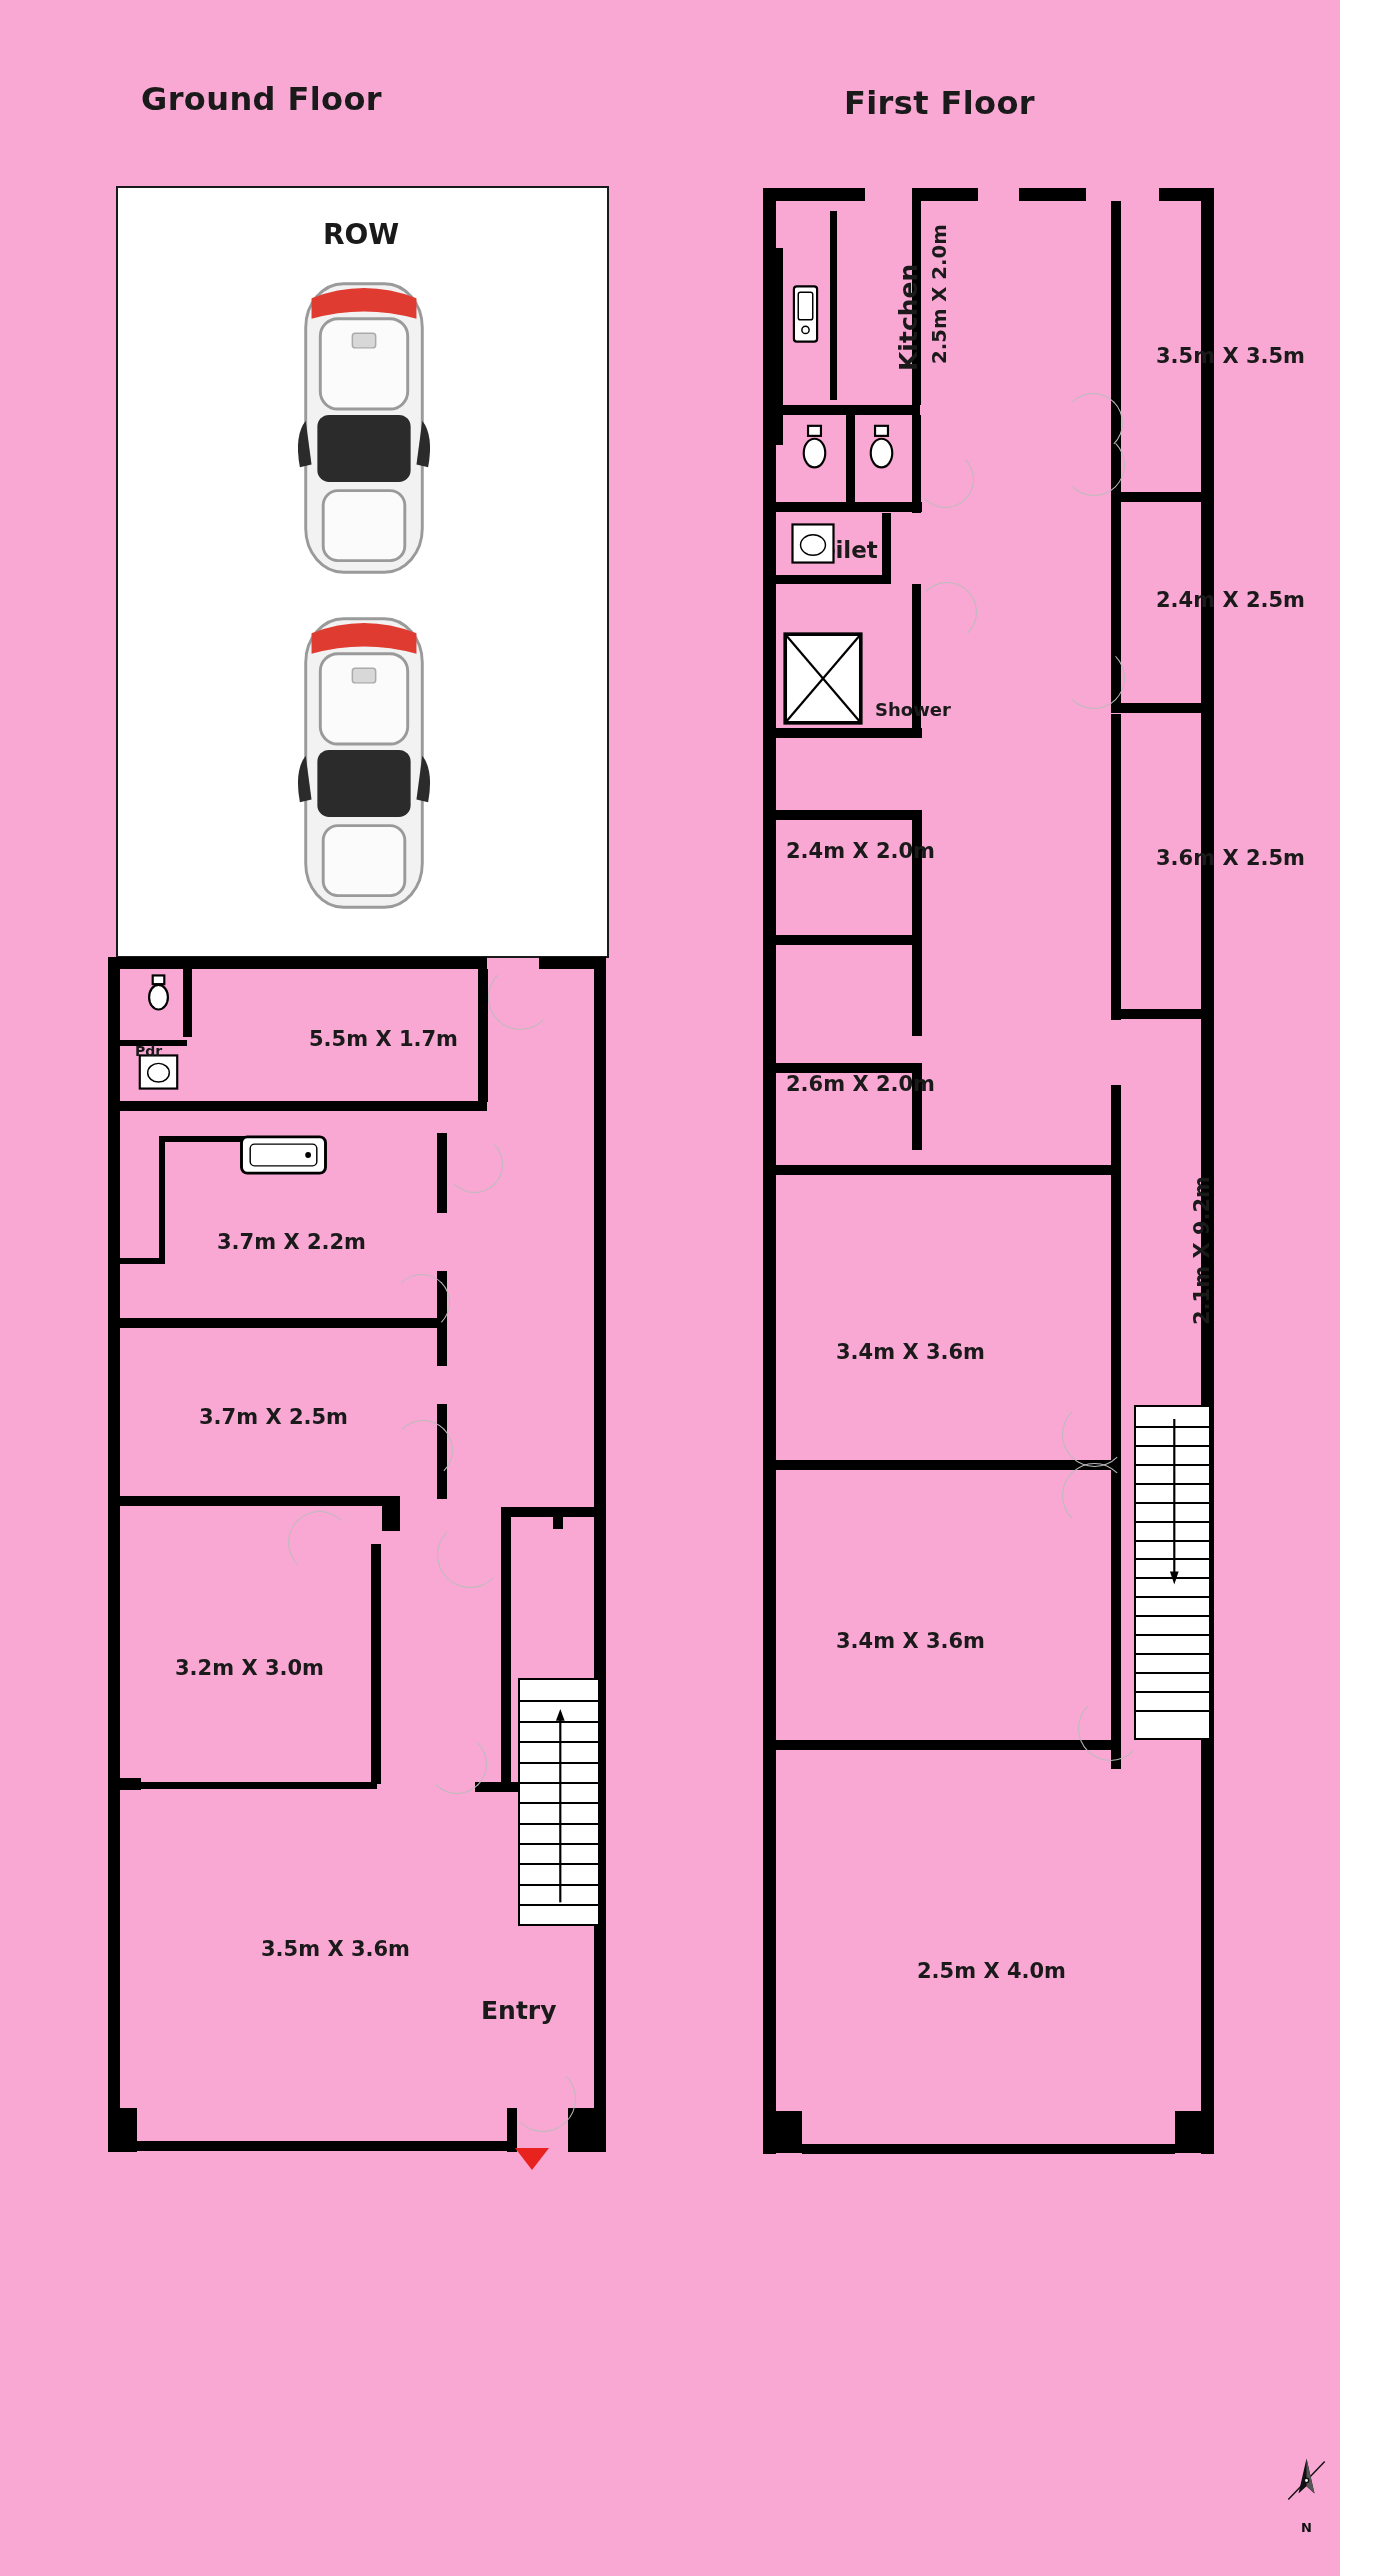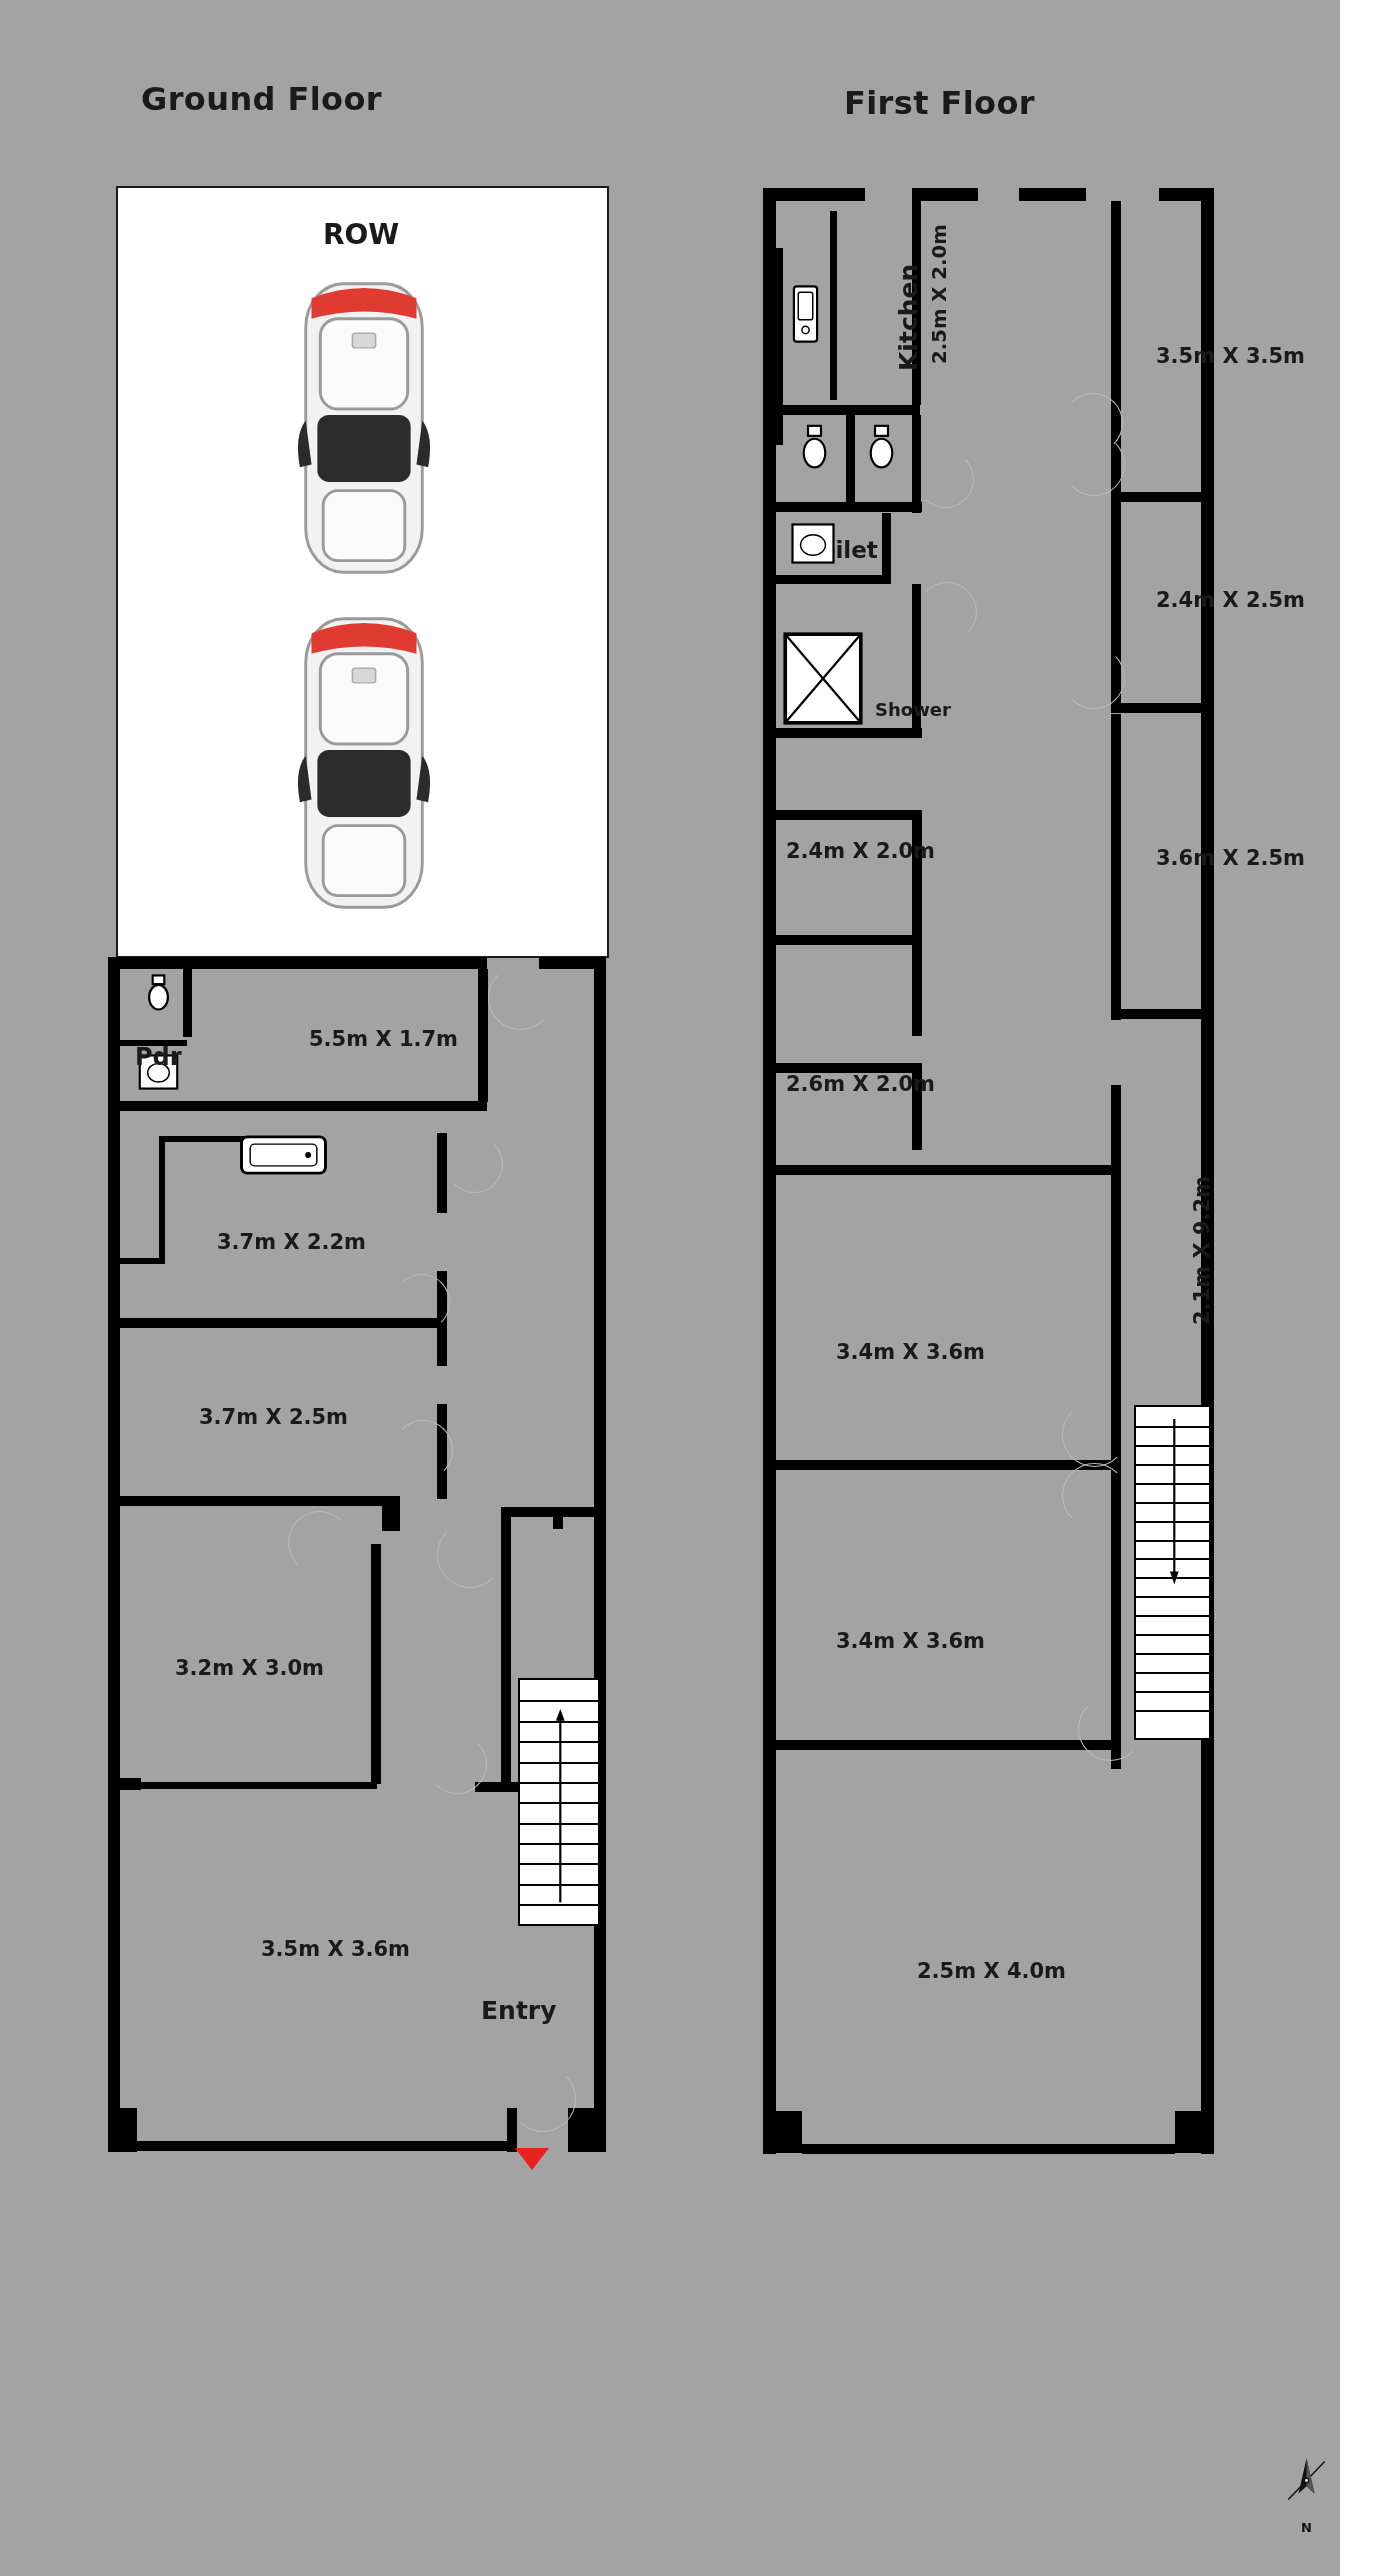--- a/index.html
+++ b/index.html
@@ -8,21 +8,21 @@
     background: #ffffff;
   }
   body {
     font-family: "DejaVu Sans", sans-serif;
     color: #111111;
   }
   #page {
     position: relative;
     width: 1340px;
     height: 2576px;
-    background: #a3a3a3;
+    background: #f9a8d4;
     overflow: hidden;
   }
   .abs { position: absolute; }
   .ttl {
     font-size: 32px;
     font-weight: 700;
     letter-spacing: 0.4px;
     color: #1a1a1a;
     text-align: center;
     white-space: nowrap;
@@ -35,21 +35,21 @@
   }
   .dimv {
     font-size: 21px;
     font-weight: 700;
     color: #1a1a1a;
     white-space: nowrap;
     transform-origin: 0 0;
     transform: rotate(-90deg);
   }
   .lbl {
-    font-size: 24px;
+    font-size: 14px;
     font-weight: 700;
     color: #1a1a1a;
     white-space: nowrap;
   }
   .lblv {
     font-size: 25px;
     font-weight: 700;
     color: #1a1a1a;
     white-space: nowrap;
     transform-origin: 0 0;

